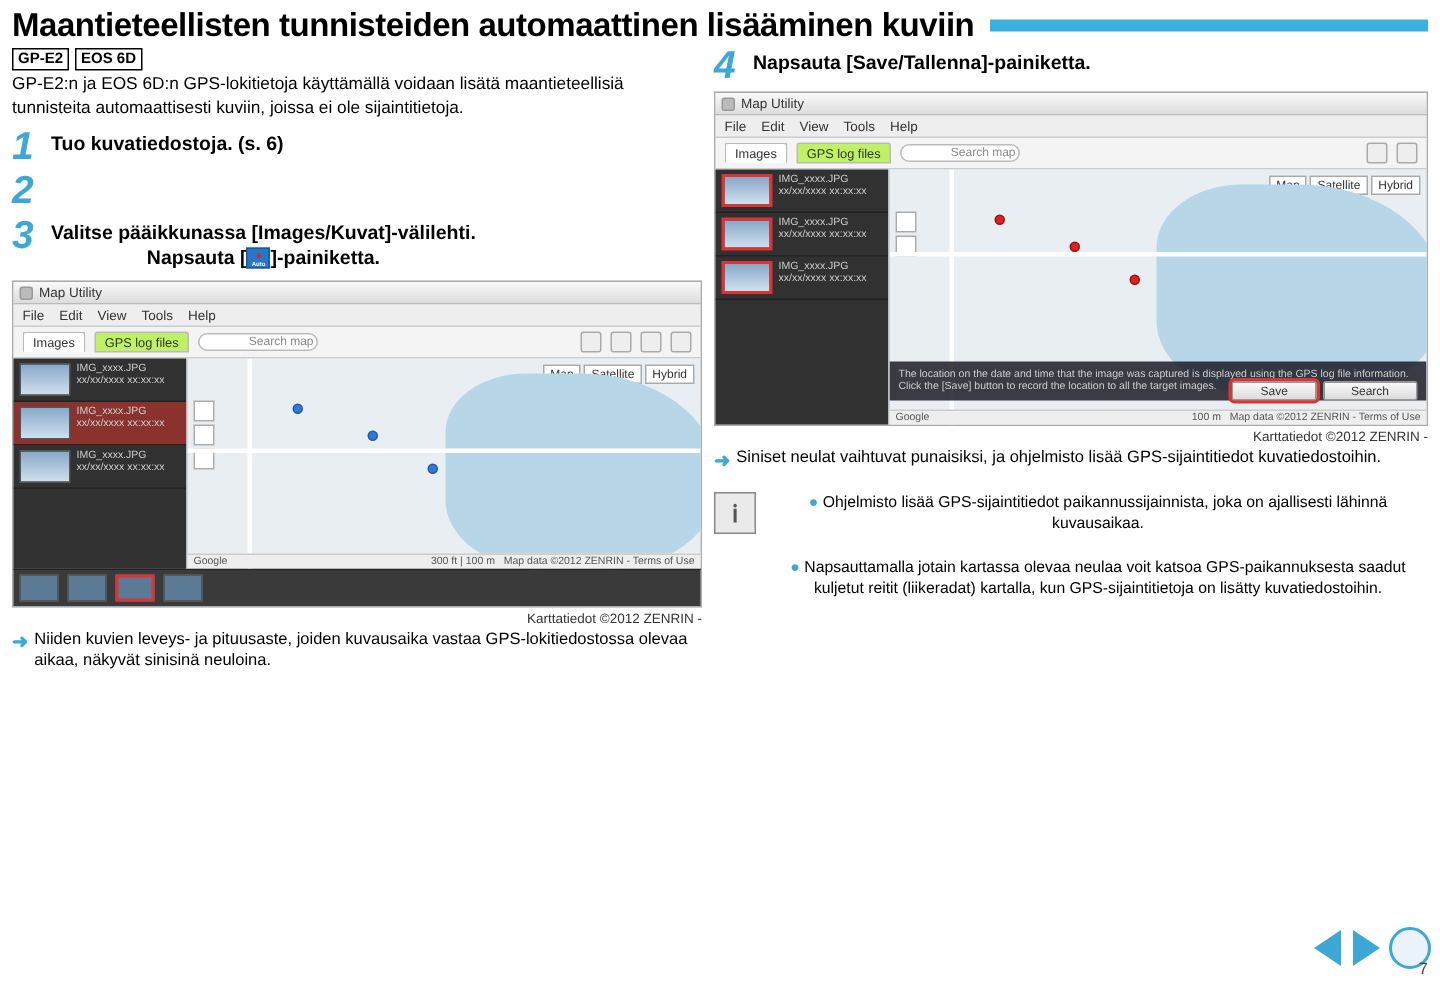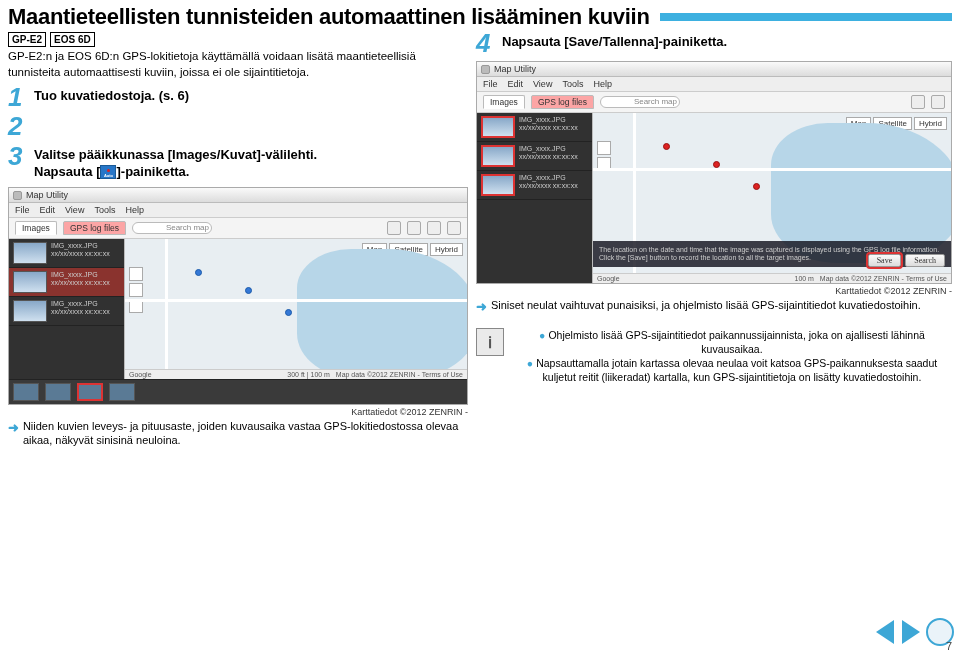--- a/index.html
+++ b/index.html
@@ -19,21 +19,21 @@
   .badge { border: 1px solid #000; font-size: 10px; font-weight: bold; padding: 0 3px; line-height: 13px; }
   .intro { padding: 0 8px 6px 8px; font-size: 11.5px; line-height: 1.35; max-width: 460px; }
   .cols { display: flex; gap: 8px; padding: 0 8px; }
   .col-left { width: 460px; }
   .col-right { flex: 1; position: relative; }
   .step { display: flex; gap: 6px; margin-bottom: 6px; }
   .step-num {
     font-size: 26px; font-weight: bold; color: #3da7d6;
     font-style: italic; min-width: 20px; line-height: 0.9;
   }
-  .step-text { font-weight: bold; font-size: 13px; line-height: 1.3; padding-top: 2px; }
+  .step-text { font-weight: bold; font-size: 13px; line-height: 1.3; padding-top: 2px; text-align: center; }
   .inline-icon {
     display: inline-block; width: 16px; height: 14px;
     background: #2776c8; border: 1px solid #1b5a96; vertical-align: text-bottom;
     position: relative;
   }
   .inline-icon::before {
     content: ""; position: absolute; width: 3px; height: 3px;
     background: #d22; border-radius: 50%; top: 3px; left: 6px;
   }
   .inline-icon::after {
@@ -44,21 +44,21 @@
     border: 1px solid #aaa; background: #e6e6e6;
     font-size: 9px; color: #333; margin-top: 4px;
   }
   .app-titlebar {
     background: linear-gradient(#fafafa,#dcdcdc); border-bottom: 1px solid #bbb;
     display: flex; align-items: flex-end; gap: 4px; padding: 2px 4px;
   }
   .app-titlebar .dot { width: 9px; height: 9px; border-radius: 2px; background: #bbb; border: 1px solid #999; }
   .app-menubar { background: #eee; border-bottom: 1px solid #ccc; padding: 2px 6px; display: flex; gap: 10px; }
   .app-toolbar { background: #f4f4f4; border-bottom: 1px solid #ccc; padding: 3px 6px; display: flex; align-items: center; gap: 6px; text-align: right; }
-  .tab { background: #fca5a5; border: 1px solid #bbb; padding: 1px 6px; font-size: 8.5px; border-radius: 2px 2px 0 0; }
+  .tab { background: #bef264; border: 1px solid #bbb; padding: 1px 6px; font-size: 8.5px; border-radius: 2px 2px 0 0; }
   .tab.active { background: #fff; border-bottom-color: #fff; }
   .search { border: 1px solid #bbb; background: #fff; width: 80px; height: 12px; font-size: 8px; padding: 0 2px; color: #888; border-radius: 6px; }
   .tbtn { border: 1px solid #aaa; background: #eee; width: 14px; height: 14px; border-radius: 2px; display: inline-block; }
   .app-body { display: flex; height: 140px; }
   .img-list { width: 115px; background: #313131; overflow: hidden; }
   .img-row { display: flex; gap: 4px; padding: 3px 4px; border-bottom: 1px solid #222; color: #ccc; }
   .thumb { width: 34px; height: 22px; background: linear-gradient(#88a8c8,#cfe0ef); border: 1px solid #555; }
   .thumb.red { border: 2px solid #d33; }
   .img-meta { font-size: 7px; line-height: 1.15; }
   .map-area { flex: 1; background: #e8eef2; position: relative; border-left: 1px solid #bbb; overflow: hidden; }
@@ -71,21 +71,21 @@
   .map-footer { position: absolute; bottom: 0; left: 0; right: 0; background: #eee; border-top: 1px solid #ccc; display: flex; justify-content: space-between; padding: 1px 4px; font-size: 7px; color: #555; }
   .map-ctl { position: absolute; left: 4px; top: 28px; width: 16px; }
   .map-ctl div { width: 14px; height: 14px; background: #fff; border: 1px solid #aaa; margin-bottom: 2px; }
   .thumb-strip { display: flex; gap: 6px; padding: 3px 4px; background: #3a3a3a; border-top: 1px solid #222; }
   .mini { width: 26px; height: 18px; border: 1px solid #555; background: #5a7a95; }
   .mini.hl { border: 2px solid #d33; }
   .attrib { font-size: 9px; text-align: right; margin-top: 2px; color: #333; }
   .arrow-note { display: flex; gap: 4px; margin-top: 2px; font-size: 11px; line-height: 1.35; }
   .arrow { color: #3da7d6; font-weight: bold; font-size: 13px; }
   .savecancel { position: absolute; right: 6px; bottom: 16px; display: flex; gap: 4px; }
-  .btn { background: linear-gradient(#fafafa,#dcdcdc); border: 1px solid #999; padding: 1px 8px; font-size: 8px; border-radius: 2px; font-family: Liberation Serif, serif; }
+  .btn { background: linear-gradient(#fafafa,#dcdcdc); border: 1px solid #999; padding: 1px 18px; font-size: 8px; border-radius: 2px; }
   .hl-border { outline: 2px solid #d33; outline-offset: 0; }
   .darkbar { position: absolute; left: 0; right: 0; bottom: 16px; height: 26px; background: rgba(20,20,30,0.82); color: #ccc; font-size: 7px; padding: 2px 6px; line-height: 1.15; display: flex; align-items: center; }
   .info-box { display: flex; gap: 8px; margin-top: 12px; }
   .info-icon {
     width: 28px; height: 28px; border: 1px solid #888; background: #eaeaea;
     display: flex; align-items: center; justify-content: center;
     font-weight: bold; color: #555; font-size: 16px; flex-shrink: 0;
   }
   .info-body { font-size: 10.5px; line-height: 1.35; text-align: center; }
   .bullet { color: #3da7d6; font-weight: bold; margin-right: 3px; }
@@ -280,21 +280,21 @@
     <div class="attrib">Karttatiedot ©2012 ZENRIN -</div>
     <div class="arrow-note">
       <span class="arrow">➜</span>
       <span>Siniset neulat vaihtuvat punaisiksi, ja ohjelmisto lisää GPS-sijaintitiedot kuvatiedostoihin.</span>
     </div>
 
     <div class="info-box">
       <div class="info-icon">ℹ</div>
       <div class="info-body">
         <div><span class="bullet">●</span><span>Ohjelmisto lisää GPS-sijaintitiedot paikannussijainnista, joka on ajallisesti lähinnä kuvausaikaa.</span></div>
-        <div style="margin-top:0"><span class="bullet">●</span><span>Napsauttamalla jotain kartassa olevaa neulaa voit katsoa GPS-paikannuksesta saadut kuljetut reitit (liikeradat) kartalla, kun GPS-sijaintitietoja on lisätty kuvatiedostoihin.</span></div>
+        <div style="margin-top:15px"><span class="bullet">●</span><span>Napsauttamalla jotain kartassa olevaa neulaa voit katsoa GPS-paikannuksesta saadut kuljetut reitit (liikeradat) kartalla, kun GPS-sijaintitietoja on lisätty kuvatiedostoihin.</span></div>
       </div>
     </div>
   </div>
 </div>
 
 <div class="nav-btns">
   <div class="nav-tri nav-prev"></div>
   <div class="nav-tri nav-next"></div>
 </div>
 <div class="nav-round"></div>

